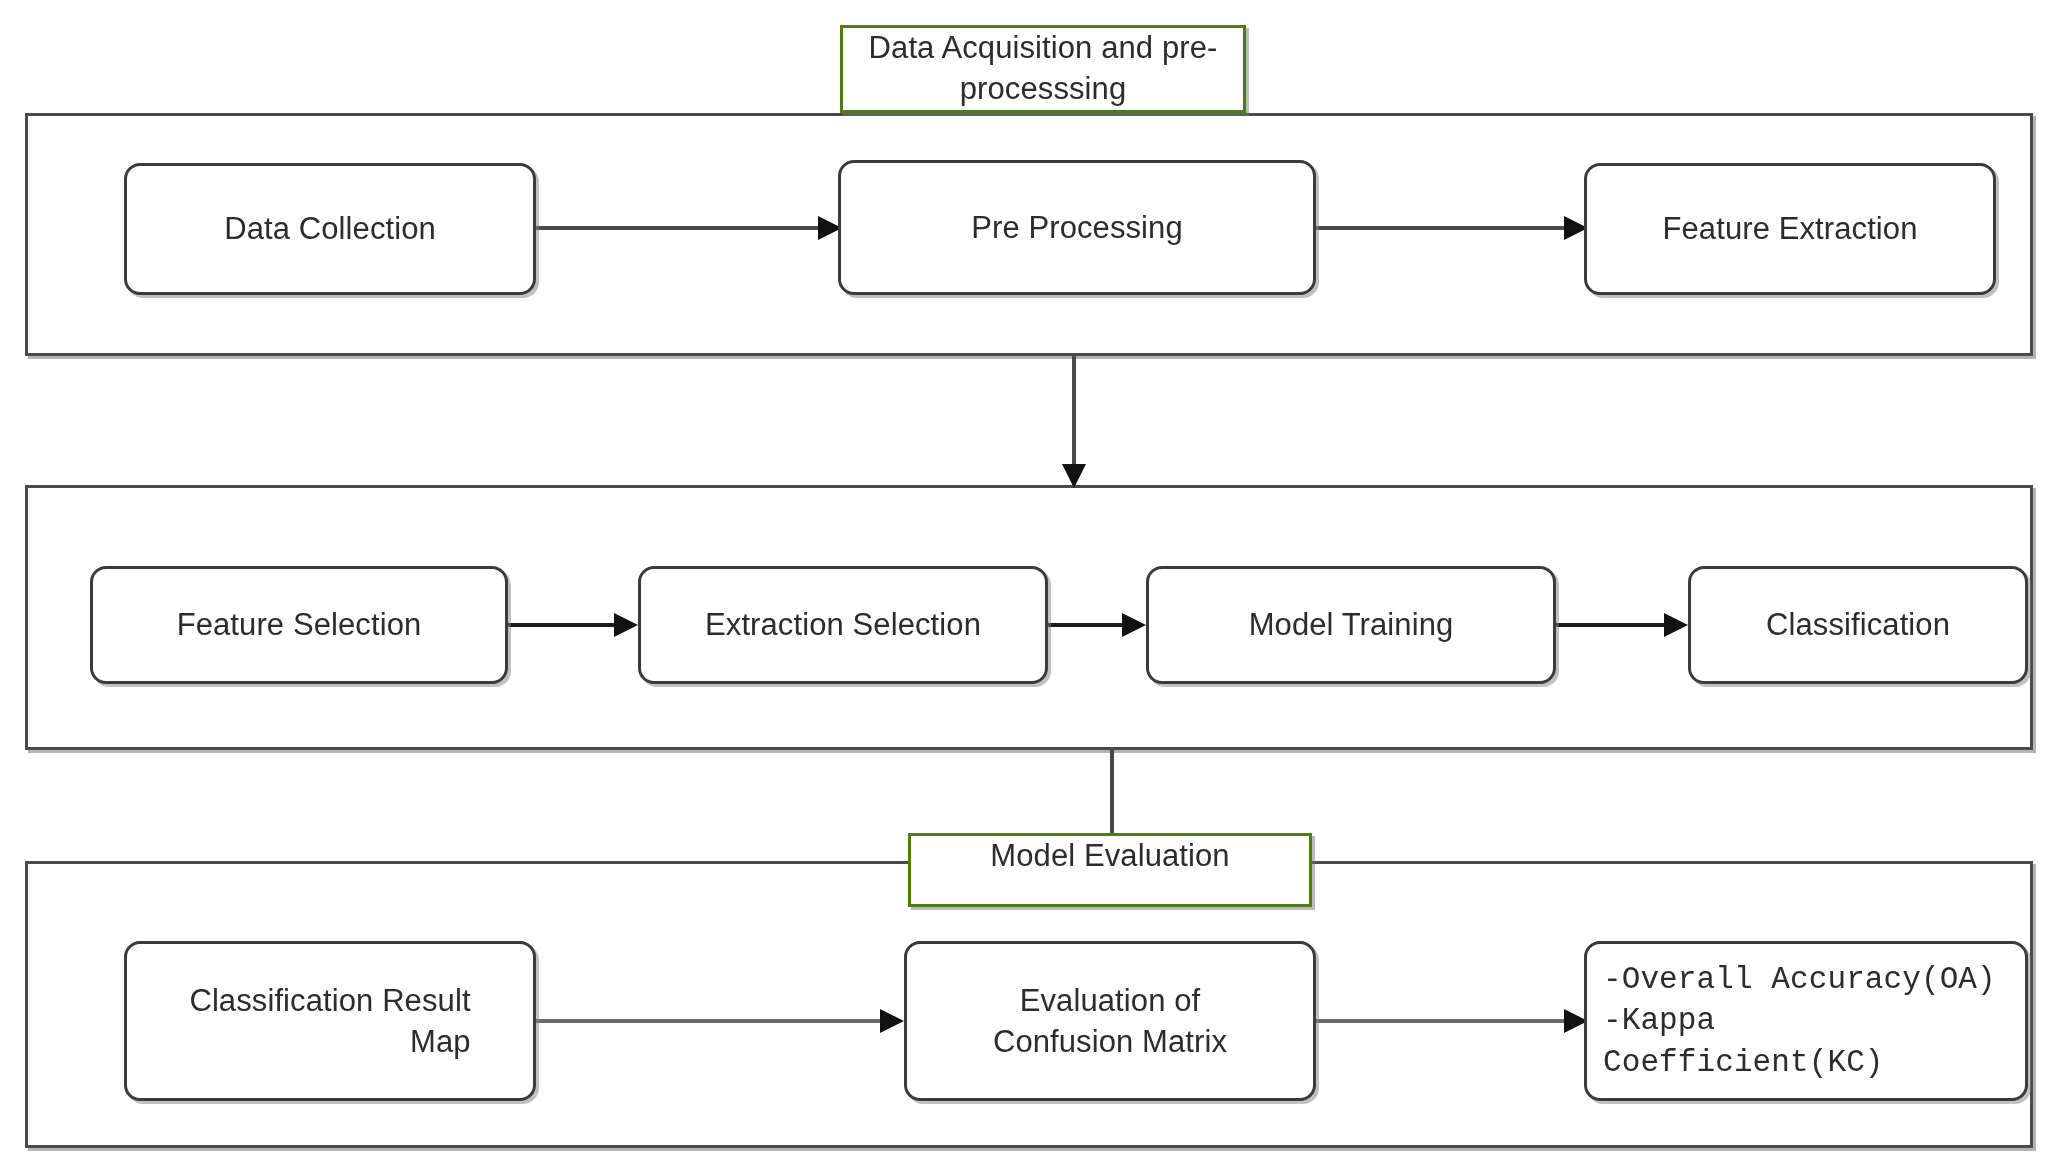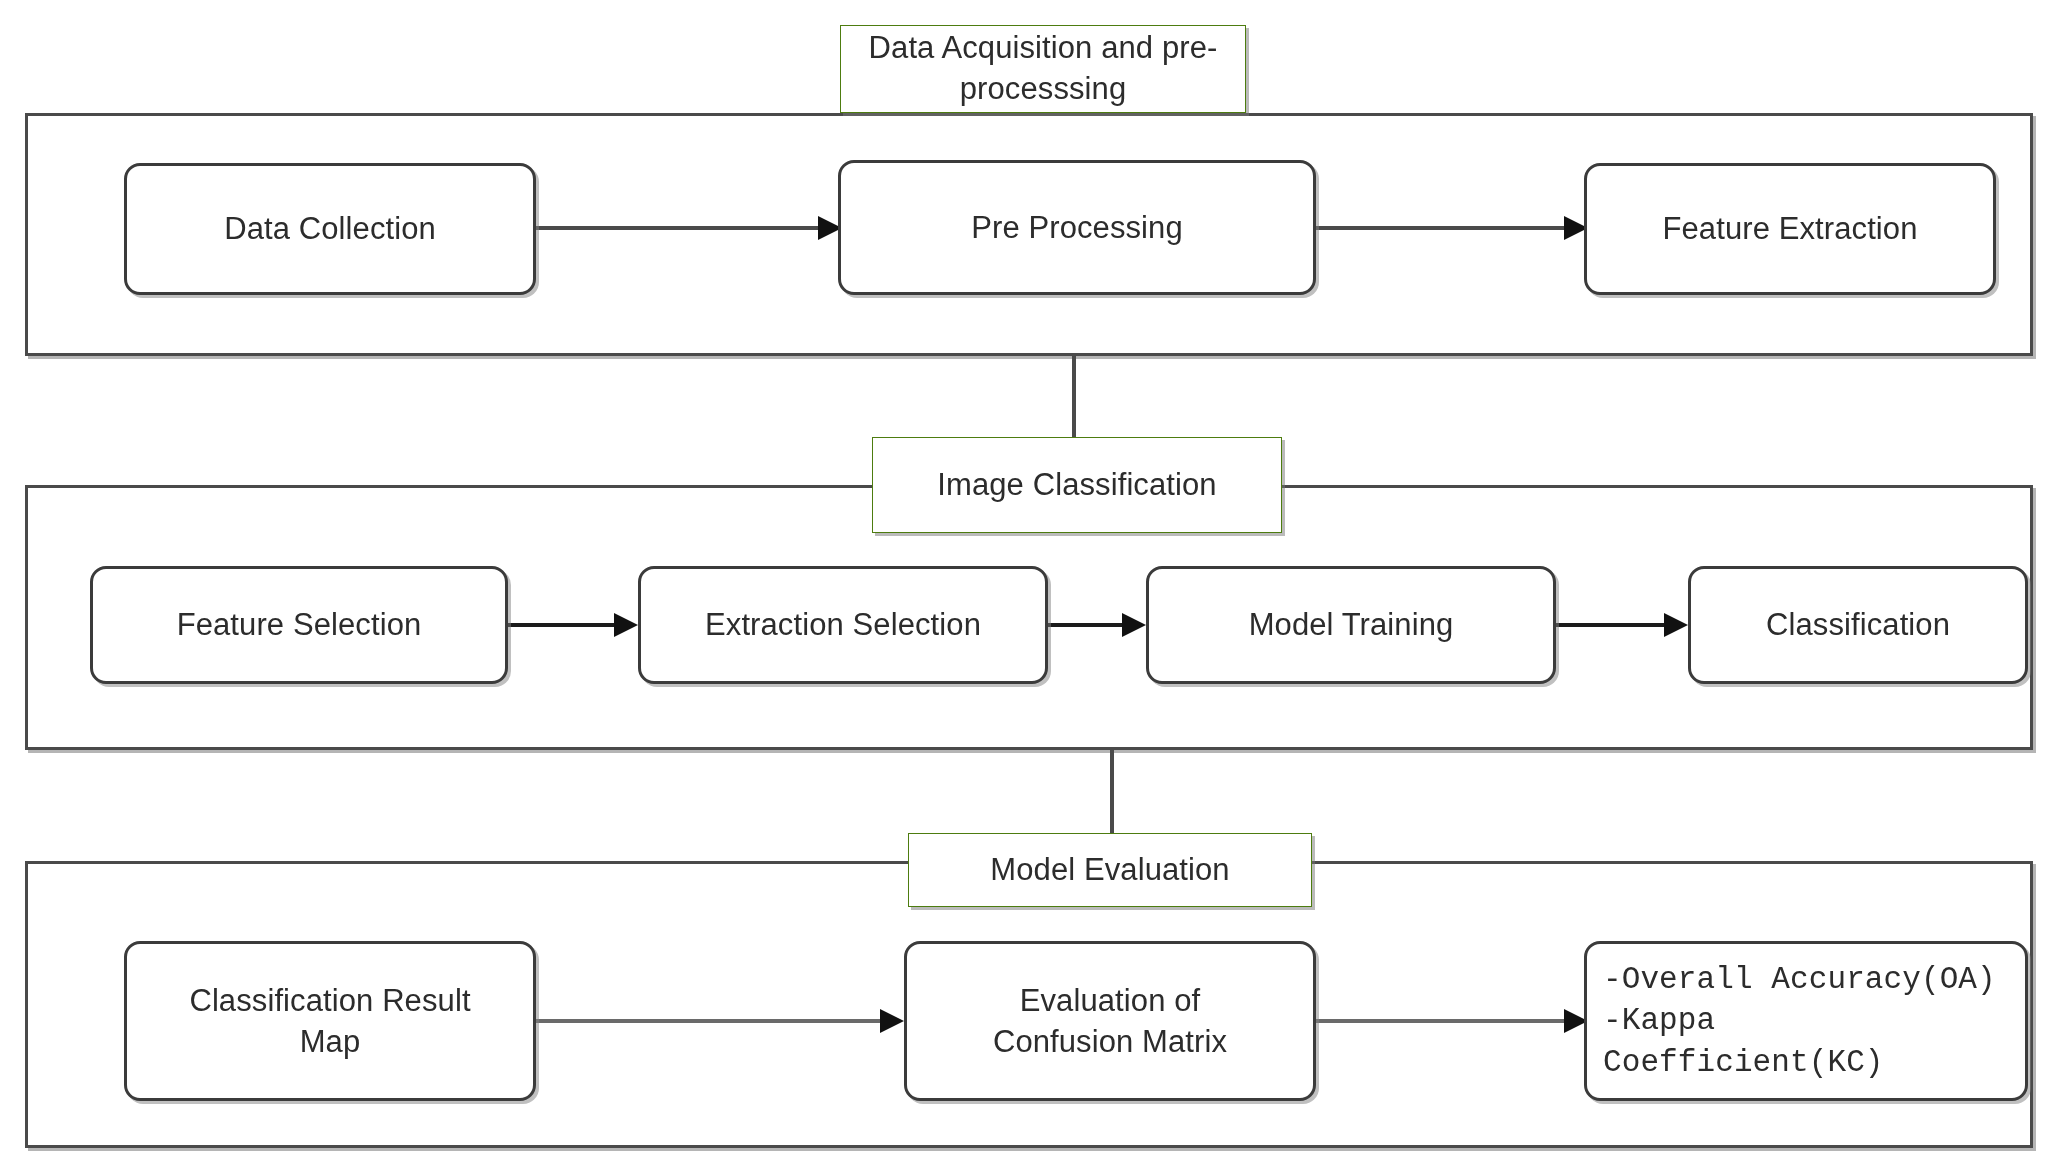--- a/index.html
+++ b/index.html
@@ -27,25 +27,25 @@
     position: absolute;
     border: 3px solid #4a4a4a;
     background: transparent;
     box-sizing: border-box;
     box-shadow: 3px 3px 0 0 rgba(120,120,120,0.55);
   }
 
   
   .stage-header {
     position: absolute;
-    border: 1px solid #4d7c0f;
+    border: 3px solid #4d7c0f;
     background: #ffffff;
     box-sizing: border-box;
     display: flex;
-    align-items: center;
+    align-items: flex-start;
     justify-content: center;
     text-align: center;
     z-index: 6;
     box-shadow: 3px 3px 0 0 rgba(120,120,120,0.5);
   }
   .stage-header .hdr-text {
     font-size: 31px;
     line-height: 1.32;
     color: #2c2c2c;
     letter-spacing: 0.1px;
@@ -127,23 +127,20 @@
 
   <div class="conn" style="left:1060px; top:356px; width:28px; height:132px;">
     <svg width="28" height="132" viewBox="0 0 28 132">
       <line x1="14" y1="0" x2="14" y2="110" stroke="#4a4a4a" stroke-width="4"></line>
       <polygon points="2,108 26,108 14,132" fill="#111111"></polygon>
     </svg>
   </div>
 
   <div class="stage-container" style="left:25px; top:485px; width:2008px; height:265px;"></div>
 
-  <div class="stage-header" style="left:872px; top:437px; width:410px; height:96px;">
-    <span class="hdr-text">Image Classification</span>
-  </div>
 
   <div class="node" style="left:90px; top:566px; width:418px; height:118px;text-align:center;">
     <span class="node-text">Feature Selection</span>
   </div>
 
   <div class="node" style="left:638px; top:566px; width:410px; height:118px;">
     <span class="node-text">Extraction Selection</span>
   </div>
 
   <div class="node" style="left:1146px; top:566px; width:410px; height:118px;">
@@ -181,21 +178,21 @@
       <polygon points="2,90 26,90 14,114" fill="#111111"></polygon>
     </svg>
   </div>
 
   <div class="stage-container" style="left:25px; top:861px; width:2008px; height:287px;"></div>
 
   <div class="stage-header" style="left:908px; top:833px; width:404px; height:74px;">
     <span class="hdr-text">Model Evaluation</span>
   </div>
 
-  <div class="node" style="left:124px; top:941px; width:412px; height:160px;">
+  <div class="node" style="left:124px; top:941px; width:412px; height:160px;text-align:right;">
     <span class="node-text">Classification Result
 Map</span>
   </div>
 
   <div class="node" style="left:904px; top:941px; width:412px; height:160px;">
     <span class="node-text">Evaluation of
 Confusion Matrix</span>
   </div>
 
   <div class="node left-align" style="left:1584px; top:941px; width:444px; height:160px;font-family:Liberation Mono, monospace;">

